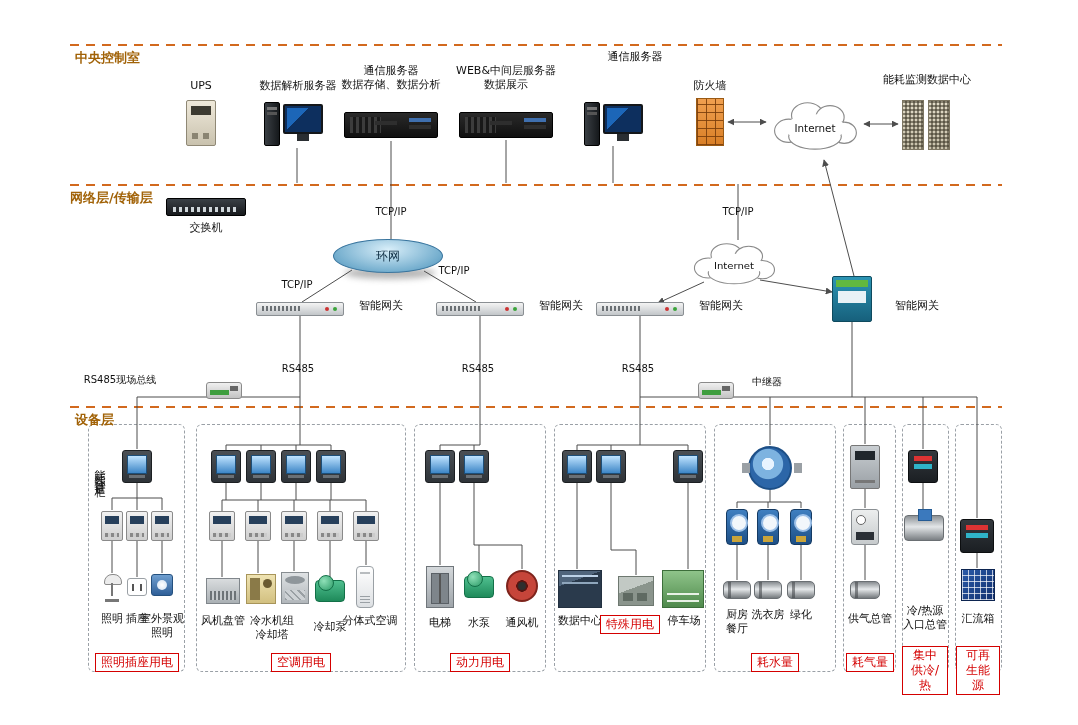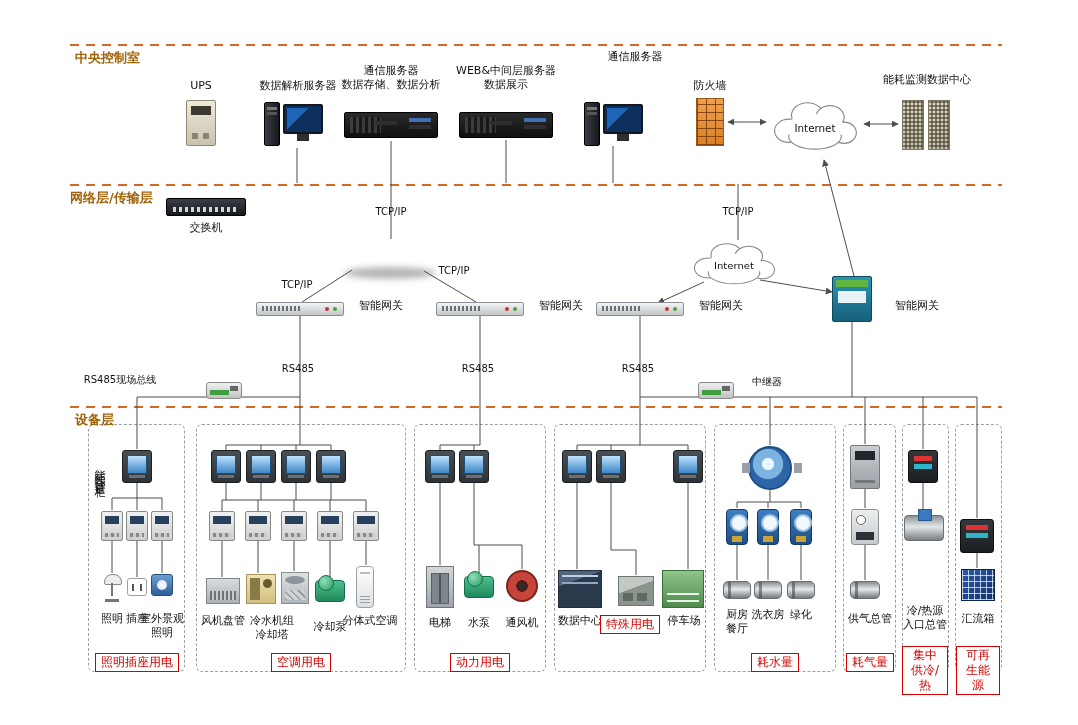--- a/index.html
+++ b/index.html
@@ -263,20 +263,23 @@
 
   <div class="icon sw" style="left:166px;top:198px;width:80px;height:18px"></div>
   <div class="lb" style="left:178px;top:221px;width:56px">交换机</div>
 
   <div class="lb small" style="left:368px;top:206px;width:46px">TCP/IP</div>
   <div class="lb small" style="left:274px;top:279px;width:46px">TCP/IP</div>
   <div class="lb small" style="left:431px;top:265px;width:46px">TCP/IP</div>
   <div class="lb small" style="left:715px;top:206px;width:46px">TCP/IP</div>
 
   <div class="ringsh" style="left:344px;top:267px;width:92px;height:12px"></div>
+  <div class="ring" style="left:333px;top:239px;width:110px;height:34px">
+    <span>环网</span>
+  </div>
 
   <svg class="cloud" style="left:688px;top:238px;width:92px;height:50px" viewBox="0 0 100 60" preserveAspectRatio="none">
     <g fill="#ffffff" stroke="#8a8a8a" stroke-width="1.2">
       <ellipse cx="22" cy="36" rx="15" ry="12"></ellipse>
       <ellipse cx="42" cy="20" rx="17" ry="13"></ellipse>
       <ellipse cx="66" cy="22" rx="15" ry="12"></ellipse>
       <ellipse cx="81" cy="38" rx="13" ry="11"></ellipse>
       <ellipse cx="50" cy="42" rx="28" ry="13"></ellipse>
     </g>
     <ellipse cx="50" cy="33" rx="32" ry="14" fill="#ffffff"></ellipse>

